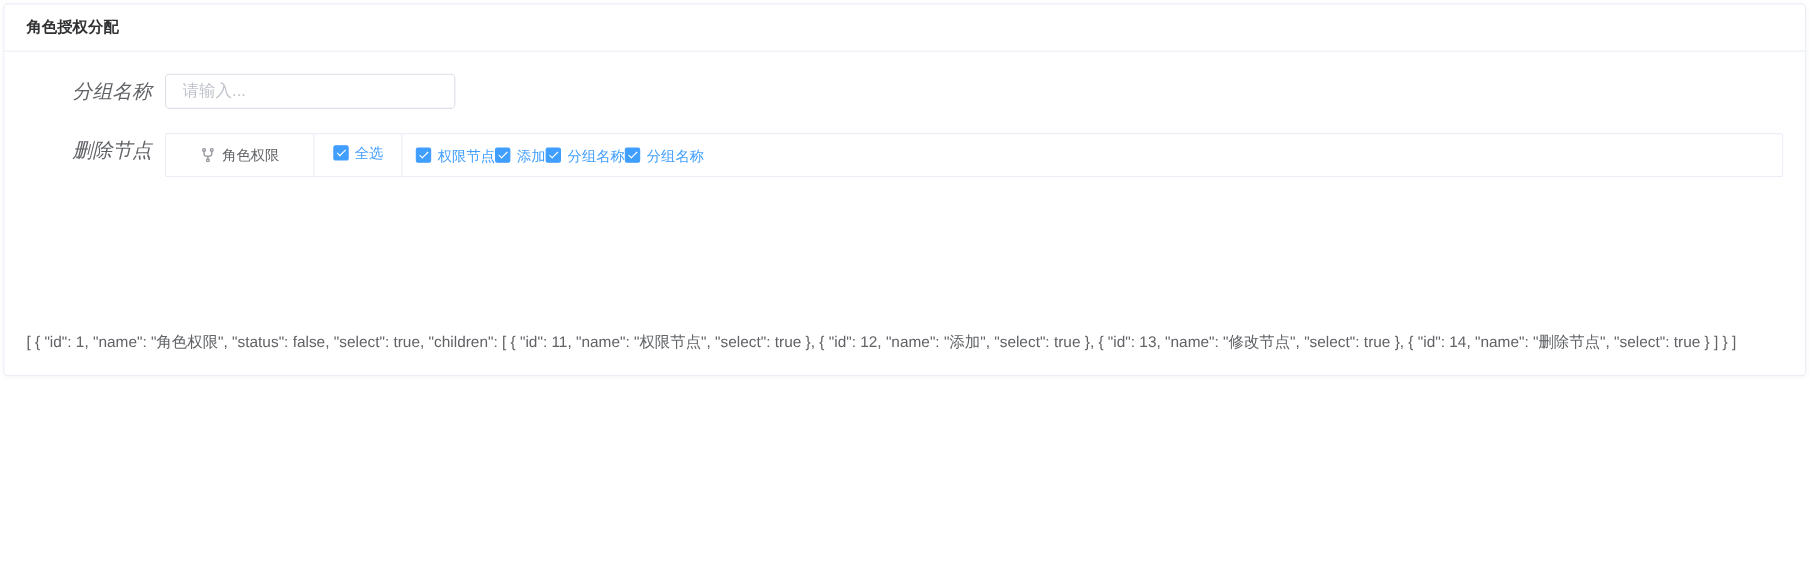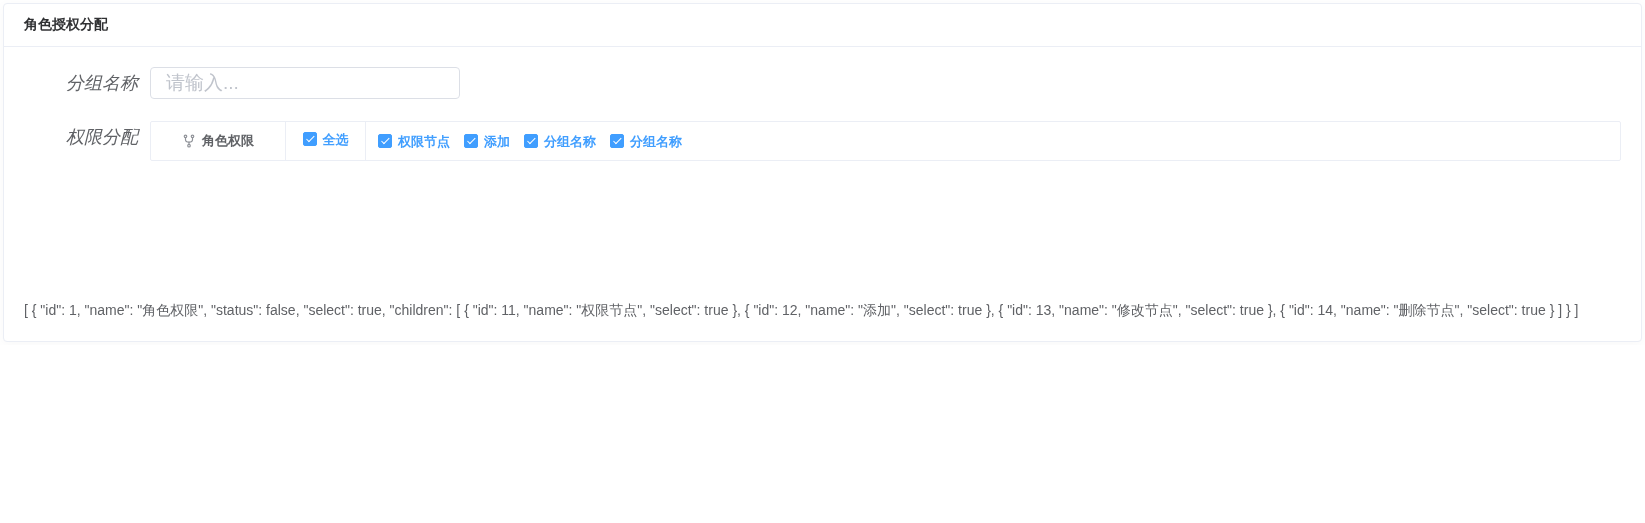--- a/index.html
+++ b/index.html
@@ -44,41 +44,40 @@
       line-height: 32px;
       color: #606266;
       font-size: 18px;
       font-style: italic;
     }
     .form-content {
       flex: 1;
       min-width: 0;
     }
     .input {
-      width: 310px;
+      width: 264px;
       height: 32px;
       line-height: 32px;
       padding: 0 15px;
       background: #fff;
       border: 1px solid #dcdfe6;
       border-radius: 4px;
-      font-size: 19px;
+      font-size: 15px;
       color: #000000;
       outline: none;
       transition: border-color .2s;
     }
     .input::placeholder {
       color: #c0c4cc;
     }
     .perm-table {
       display: flex;
       width: 100%;
       border: 1px solid #ebeef5;
       border-radius: 2px;
-      font-weight: bold;
     }
     .perm-col1 {
       width: 135px;
       flex-shrink: 0;
       border-right: 1px solid #ebeef5;
       display: flex;
       align-items: center;
       justify-content: center;
       padding: 10px 8px;
       gap: 6px;
@@ -92,21 +91,20 @@
       display: flex;
       align-items: flex-start;
       justify-content: center;
       padding: 10px 8px;
     }
     .perm-col3 {
       flex: 1;
       display: flex;
       align-items: center;
       padding: 10px 12px;
-      gap: 14px;
       flex-wrap: wrap;
     }
     .branch-icon {
       display: inline-flex;
       color: #909399;
     }
     .checkbox {
       display: inline-flex;
       align-items: center;
       cursor: pointer;
@@ -163,21 +161,21 @@
   <div class="form">
 
     <div class="form-row">
       <label class="form-label">分组名称</label>
       <div class="form-content">
         <input class="input" type="text" placeholder="请输入..." style="">
       </div>
     </div>
 
     <div class="form-row">
-      <label class="form-label">权限分配</label>
+      <label class="form-label">删除节点</label>
       <div class="form-content">
 
         <div class="perm-table">
 
           <div class="perm-col1">
             <span class="branch-icon">
               <svg width="14" height="14" viewBox="0 0 24 24" fill="none" stroke="currentColor" stroke-width="2" stroke-linecap="round" stroke-linejoin="round">
                 <circle cx="6" cy="4" r="2.2"></circle>
                 <circle cx="18" cy="4" r="2.2"></circle>
                 <circle cx="12" cy="20" r="2.2"></circle>

